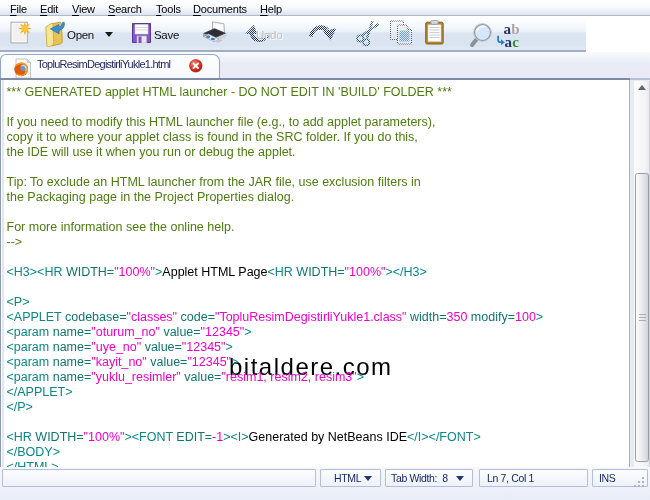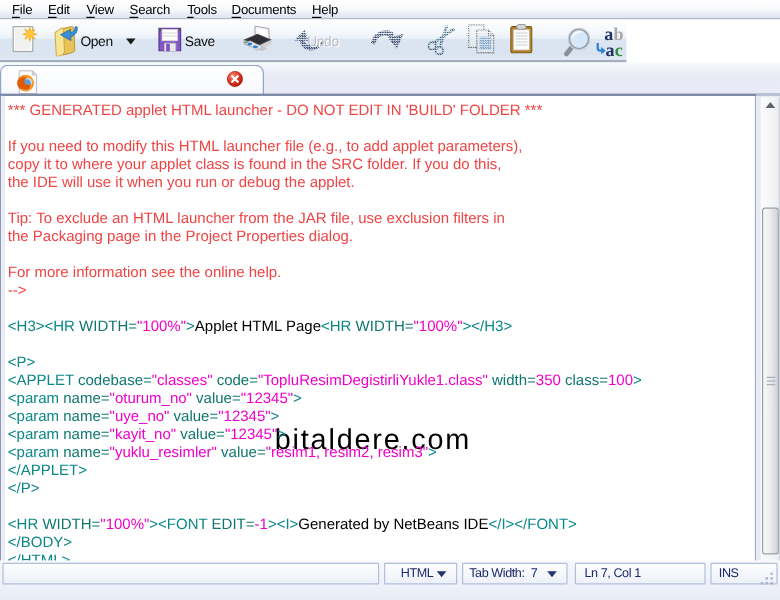--- a/index.html
+++ b/index.html
@@ -4,37 +4,37 @@
 <style>
 *{margin:0;padding:0;box-sizing:border-box}
 html,body{width:650px;height:500px;overflow:hidden}
 body{font-family:"Liberation Sans",sans-serif;position:relative;background:#fff}
 .abs{position:absolute}
 
 #menubar{left:0;top:0;width:650px;height:16px;background:linear-gradient(#ffffff,#f7f9fc 50%,#e2e7f1 90%,#dde3ef);border-bottom:1px solid #b2b9c9}
 .mi{position:absolute;top:2.5px;font-size:11px;letter-spacing:-0.2px;color:#000;white-space:pre}
 .mi u{text-decoration-thickness:1px;text-underline-offset:2px}
 
-#toolbar{left:0;top:18px;width:522px;height:34px;background:linear-gradient(#fdfeff,#f3f7fc 30%,#eaf1f9 43%,#dce6f2 46%,#dae4f1 86%,#e2e9f4 97%);border-bottom:2px solid #a3adc2}
+#toolbar{left:0;top:18px;width:586px;height:34px;background:linear-gradient(#fdfeff,#f3f7fc 30%,#eaf1f9 43%,#dce6f2 46%,#dae4f1 86%,#e2e9f4 97%);border-bottom:2px solid #a3adc2}
 .tbt{position:absolute;top:10.5px;font-size:11.5px;letter-spacing:-0.3px;color:#111}
 .ico{position:absolute}
 .dith{-webkit-mask:repeating-conic-gradient(#000 0% 25%,#0000 0% 50%) 0 0/2px 2px;mask:repeating-conic-gradient(#000 0% 25%,#0000 0% 50%) 0 0/2px 2px}
 
 #tabbar{left:0;top:52px;width:650px;height:30px;background:linear-gradient(#f8fafd,#e8ebf5 40%,#e9ecf6)}
 #tab{position:absolute;left:0;top:2px;width:220px;height:28px;background:linear-gradient(#ffffff,#f4f7fc);border:1px solid #92a5cf;border-bottom:none;border-radius:6px 7px 0 0}
 #tabtitle{position:absolute;left:36px;top:3px;font-size:11px;letter-spacing:-0.75px;color:#232a63}
 
 #edtop{left:0;top:78px;width:650px;height:2px;background:#7e8ba7}
 #edtop2{left:629.5px;top:78px;width:20.5px;height:2px;background:#b7c0d2}
 #edbot1{left:0;top:473.5px;width:629.5px;height:2px;background:#b6bfd2}
 #edbot2{left:0;top:475.5px;width:629.5px;height:2px;background:#8f9bb4}
 #editor{left:0;top:80px;width:629.5px;height:393.5px;background:#fff;border-left:1px solid #8d99b5;border-right:1.5px solid #a2afc8}
 #edinner{position:absolute;left:1px;top:0;width:2px;height:393px;background:#e3e7f0}
 #code{position:absolute;left:5.5px;top:5px;font-size:12.5px;line-height:15px;white-space:pre;color:#000}
-.c{color:#ef4444}
+.c{color:#4d7c0f}
 .t{color:#0b8787}
 .a{color:#0f766e}
 .v{color:#ef00c9}
 #wm{position:absolute;left:228px;top:273px;font-size:24px;font-weight:normal;color:#000000;letter-spacing:1.5px}
 
 #gut{left:629.5px;top:80px;width:4.5px;height:396.5px;background:#e7eaf4}
 #sbar{left:634px;top:81px;width:16px;height:396px;background:linear-gradient(90deg,#fbfbfc,#f4f4f7 70%,#ebebef);border-right:1px solid #cdd2dc}
 .sbtn{position:absolute;left:1px;width:14px;height:17px}
 #sthumb{position:absolute;left:0.5px;top:91.5px;width:14.5px;height:289px;background:linear-gradient(90deg,#fcfcfd,#e9e9ed 55%,#d2d2d8);border:1px solid #999fa8;border-radius:2.5px}
 .arr{position:absolute;width:0;height:0;left:3px}
@@ -151,20 +151,21 @@
 <div id="tab">
 <svg style="position:absolute;left:12px;top:3px" width="20" height="21" viewBox="0 0 20 21">
 <path d="M3,1 h11 l3.5,3.5 V20 H3 Z" fill="#fbfbfb" stroke="#b8b8b8" stroke-width="0.8"></path>
 <path d="M14,1 l3.5,3.5 H14 Z" fill="#d8d8d8" stroke="#b8b8b8" stroke-width="0.6"></path>
 <circle cx="8.2" cy="11.3" r="6.9" fill="#e05a00"></circle>
 <path d="M1.6,9.5 Q3.5,5.2 8.2,4.5 Q12.5,4 14.6,8.5 Q15.6,11.5 13.8,14.8 Q12,17.6 8.5,18.1 Q13,15.5 12.6,11 Q12.2,7 8.6,6.3 Q4.5,5.6 1.6,9.5 Z" fill="#ff9c22"></path>
 <circle cx="10.2" cy="9.9" r="2.9" fill="#5e9bd8"></circle>
 <path d="M7.6,8.3 q2.6,-1 4.3,0.9 q1.6,1.9 0.2,4.2 q2.2,-1.4 1.5,-3.7 q-0.8,-2.6 -3.5,-2.7 q-1.7,0 -2.5,1.3 Z" fill="#c8ddf0"></path>
 <path d="M2.5,14.5 q3.5,3.8 8,1.8 q-3.5,4 -8,-1.8 Z" fill="#ffc84a"></path>
 </svg>
+<span id="tabtitle">TopluResimDegistirliYukle1.html</span>
 <svg style="position:absolute;left:188px;top:4px" width="14" height="14" viewBox="0 0 14 14">
 <defs>
           <radialGradient id="rg" cx="0.35" cy="0.3" r="0.75">
 <stop offset="0" stop-color="#f58a7a"></stop>
             <stop offset="0.55" stop-color="#dd3a28"></stop>
             <stop offset="1" stop-color="#b41808"></stop>
 </radialGradient>
         </defs>
 <circle cx="6.8" cy="6.8" r="6.3" fill="url(#rg)" stroke="#a81a08" stroke-width="0.6"></circle>
 <g stroke="#ffffff" stroke-width="1.9" stroke-linecap="round">
@@ -189,21 +190,21 @@
 
 Tip: To exclude an HTML launcher from the JAR file, use exclusion filters in
 the Packaging page in the Project Properties dialog.
 
 For more information see the online help.
 --&gt;</span>
 
 <span class="t">&lt;H3&gt;&lt;HR <span class="a">WIDTH=</span><span class="v">"100%"</span>&gt;</span><span>Applet HTML Page</span><span class="t">&lt;HR <span class="a">WIDTH=</span><span class="v">"100%"</span>&gt;&lt;/H3&gt;</span>
 
 <span class="t">&lt;P&gt;</span>
-<span class="t">&lt;APPLET <span class="a">codebase=</span><span class="v">"classes"</span> <span class="a">code=</span><span class="v">"TopluResimDegistirliYukle1.class"</span> <span class="a">width=</span><span class="v">350</span> <span class="a">class=</span><span class="v">100</span>&gt;</span>
+<span class="t">&lt;APPLET <span class="a">codebase=</span><span class="v">"classes"</span> <span class="a">code=</span><span class="v">"TopluResimDegistirliYukle1.class"</span> <span class="a">width=</span><span class="v">350</span> <span class="a">modify=</span><span class="v">100</span>&gt;</span>
 <span class="t">&lt;param <span class="a">name=</span><span class="v">"oturum_no"</span> <span class="a">value=</span><span class="v">"12345"</span>&gt;</span>
 <span class="t">&lt;param <span class="a">name=</span><span class="v">"uye_no"</span> <span class="a">value=</span><span class="v">"12345"</span>&gt;</span>
 <span class="t">&lt;param <span class="a">name=</span><span class="v">"kayit_no"</span> <span class="a">value=</span><span class="v">"12345"</span>&gt;</span>
 <span class="t">&lt;param <span class="a">name=</span><span class="v">"yuklu_resimler"</span> <span class="a">value=</span><span class="v">"resim1, resim2, resim3"</span>&gt;</span>
 <span class="t">&lt;/APPLET&gt;</span>
 <span class="t">&lt;/P&gt;</span>
 
 <span class="t">&lt;HR <span class="a">WIDTH=</span><span class="v">"100%"</span>&gt;&lt;FONT <span class="a">EDIT=</span><span class="v">-1</span>&gt;&lt;I&gt;</span><span>Generated by NetBeans IDE</span><span class="t">&lt;/I&gt;&lt;/FONT&gt;</span>
 <span class="t">&lt;/BODY&gt;</span>
 <span class="t">&lt;/HTML&gt;</span></div>
@@ -223,21 +224,21 @@
     </div>
 </div>
 <div class="abs" id="statusbar">
 <div class="sp" style="left:2px;width:314px"></div>
 <div class="sp" style="left:320px;width:61px"></div>
 <div class="sp" style="left:385px;width:88px"></div>
 <div class="sp" style="left:479px;width:109px"></div>
 <div class="sp" style="left:592px;width:56px"></div>
 <span class="st" style="left:334px">HTML</span>
     <span class="dn" style="left:364px"></span>
-<span class="st" style="left:391px">Tab Width:  7</span>
+<span class="st" style="left:391px">Tab Width:  8</span>
     <span class="dn" style="left:456px"></span>
 <span class="st" style="left:487px">Ln 7, Col 1</span>
 <span class="st" style="left:599px">INS</span>
 <svg class="abs" style="left:632px;top:10px" width="14" height="11" viewBox="0 0 14 11">
       <g fill="#a9b4cc">
         <rect x="10" y="0" width="2" height="2"></rect>
         <rect x="10" y="4" width="2" height="2"></rect>
         <rect x="10" y="8" width="2" height="2"></rect>
         <rect x="6" y="4" width="2" height="2"></rect>
         <rect x="6" y="8" width="2" height="2"></rect>

